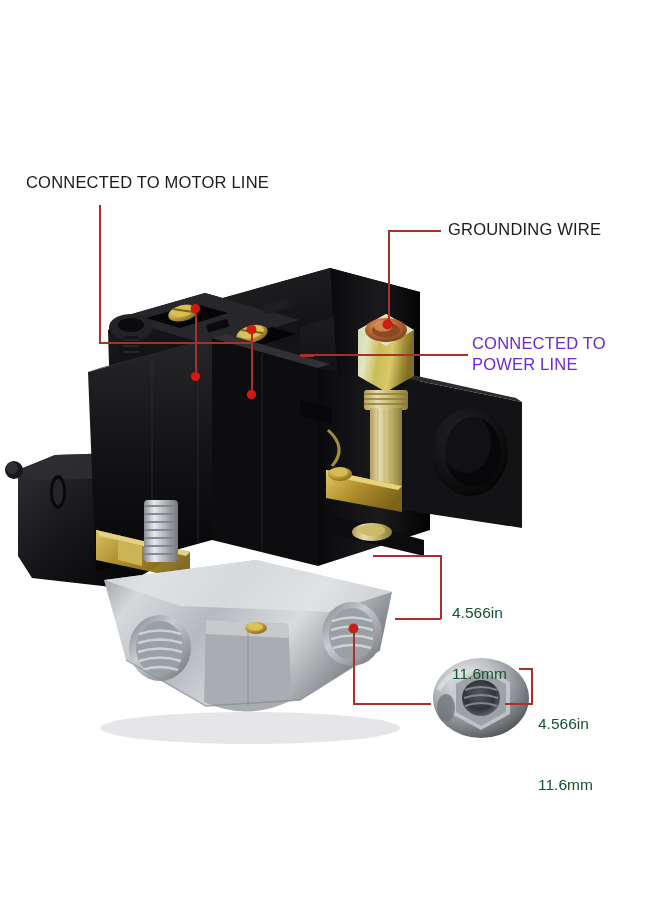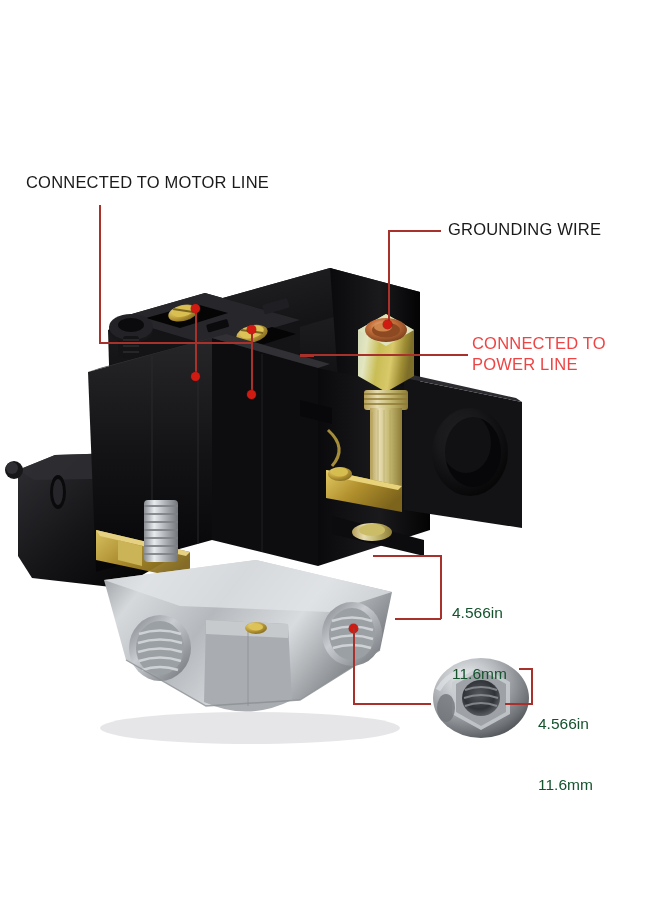--- a/index.html
+++ b/index.html
@@ -21,21 +21,21 @@
   
   .callout {
     position: absolute;
     font-family: "Liberation Sans", sans-serif;
     font-size: 16.5px;
     letter-spacing: 0.2px;
     line-height: 1.3;
     white-space: pre;
     color: #1a1a1a;
   }
-  .callout.red { color: #ef4444; }
+  .callout.red { color: #6d28d9; }
 
   .dim {
     position: absolute;
     font-family: "Liberation Sans", sans-serif;
     font-size: 15.5px;
     line-height: 1.32;
     color: #14532d;
     white-space: pre;
   }
 

